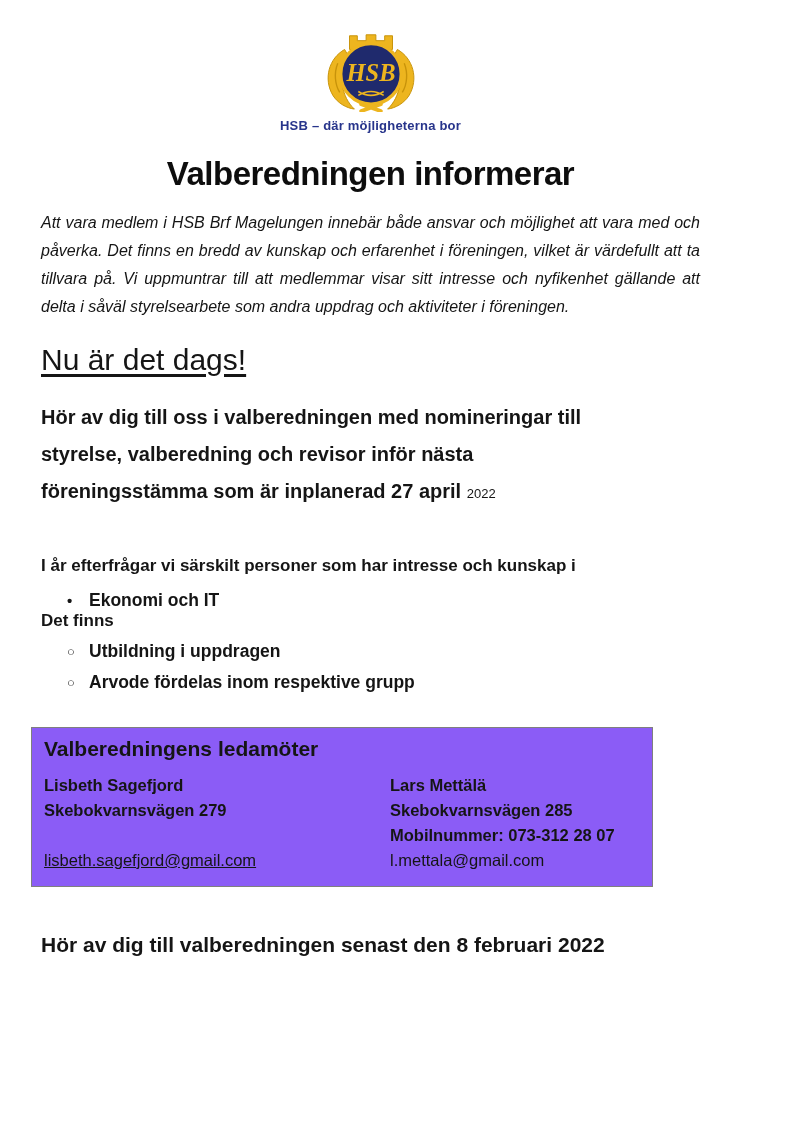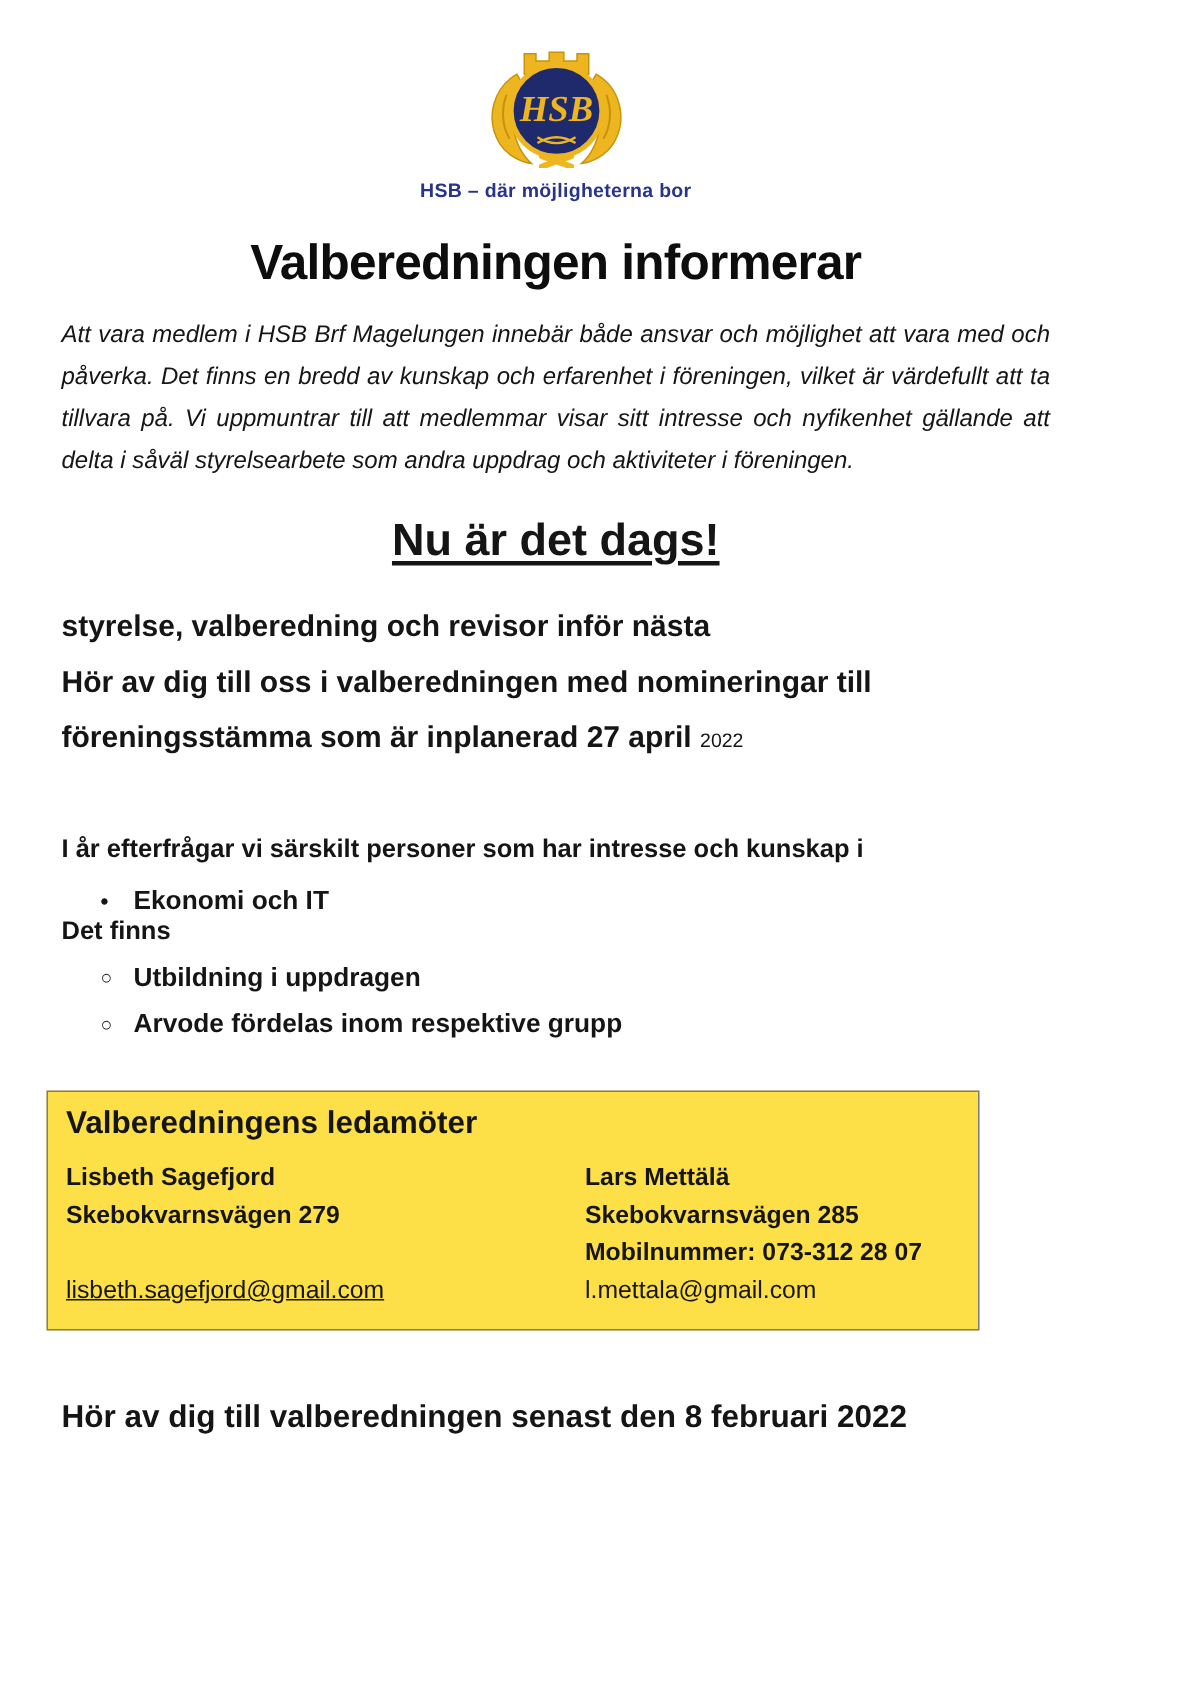--- a/index.html
+++ b/index.html
@@ -31,22 +31,21 @@
   .intro{
     margin-top:16px;
     font-size:16px;line-height:28px;
     text-align:justify;
     font-style:italic;
   }
 
   
   .headline{
     margin-top:22px;
-    text-align:center;
-    font-size:30px;font-weight:700;
+    font-size:30px;font-weight:400;
     text-decoration:underline;
     text-underline-offset:4px;
   }
 
   
   .cta{
     margin-top:22px;
     font-size:20px;font-weight:700;line-height:37px;
   }
   .cta .year{font-weight:400;font-size:13px;}
@@ -70,21 +69,21 @@
   .offer-list .bullet-row .glyph{font-size:13px;position:relative;top:-1px;}
 
   
   .members-box{
     box-sizing:border-box;
     margin-left:-10px;
     margin-top:34px;
     width:622px;
     border:1px solid #7f7f7f;
     padding:9px 12px 13px 12px;
-    background:#fde047;
+    background:#8b5cf6;
   }
   .box-heading{font-size:21px;font-weight:700;}
   .box-cols{display:flex;margin-top:12px;}
   .col-left{width:346px;flex:0 0 346px;}
   .col-right{flex:1;}
   .member-line{font-size:16.5px;font-weight:700;line-height:25px;}
   .member-spacer{height:25px;}
   .member-email{font-size:16.5px;font-weight:400;line-height:25px;}
   .member-email.u{text-decoration:underline;}
 
@@ -121,22 +120,22 @@
     <div class="tagline">HSB – där möjligheterna bor</div>
   </div>
 
   <div class="doc-title">Valberedningen informerar</div>
 
   <div class="intro">Att vara medlem i HSB Brf Magelungen innebär både ansvar och möjlighet att vara med och påverka. Det finns en bredd av kunskap och erfarenhet i föreningen, vilket är värdefullt att ta tillvara på. Vi uppmuntrar till att medlemmar visar sitt intresse och nyfikenhet gällande att delta i såväl styrelsearbete som andra uppdrag och aktiviteter i föreningen.</div>
 
   <div class="headline">Nu är det dags!</div>
 
   <div class="cta">
+    <div>Hör av dig till oss i valberedningen med nomineringar till</div>
     <div>styrelse, valberedning och revisor inför nästa</div>
-    <div>Hör av dig till oss i valberedningen med nomineringar till</div>
     <div><span>föreningsstämma som är inplanerad 27 april </span><span class="year">2022</span></div>
   </div>
 
   <div class="lead request-lead">I år efterfrågar vi särskilt personer som har intresse och kunskap i</div>
   <div class="request-list">
     <div class="bullet-row">
       <span class="glyph">•</span>
       <span>Ekonomi och IT</span>
     </div>
   </div>

